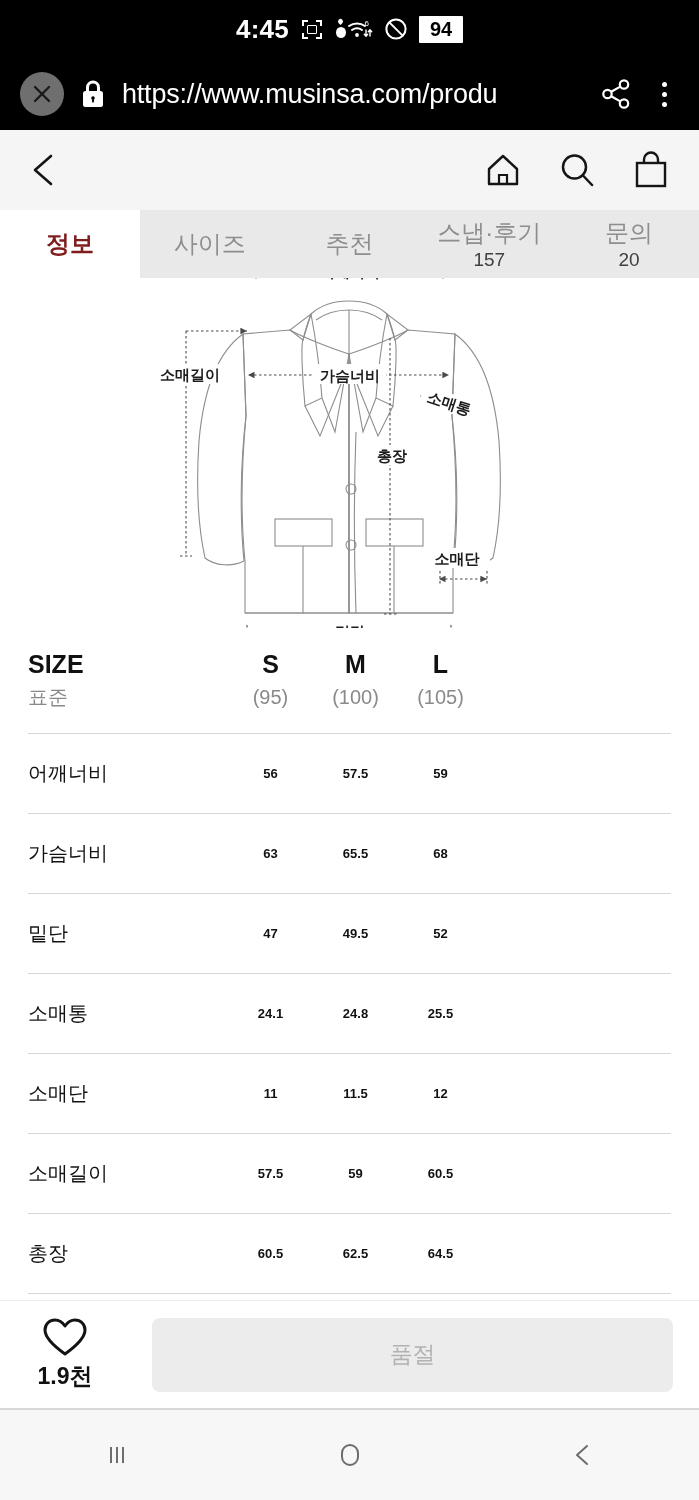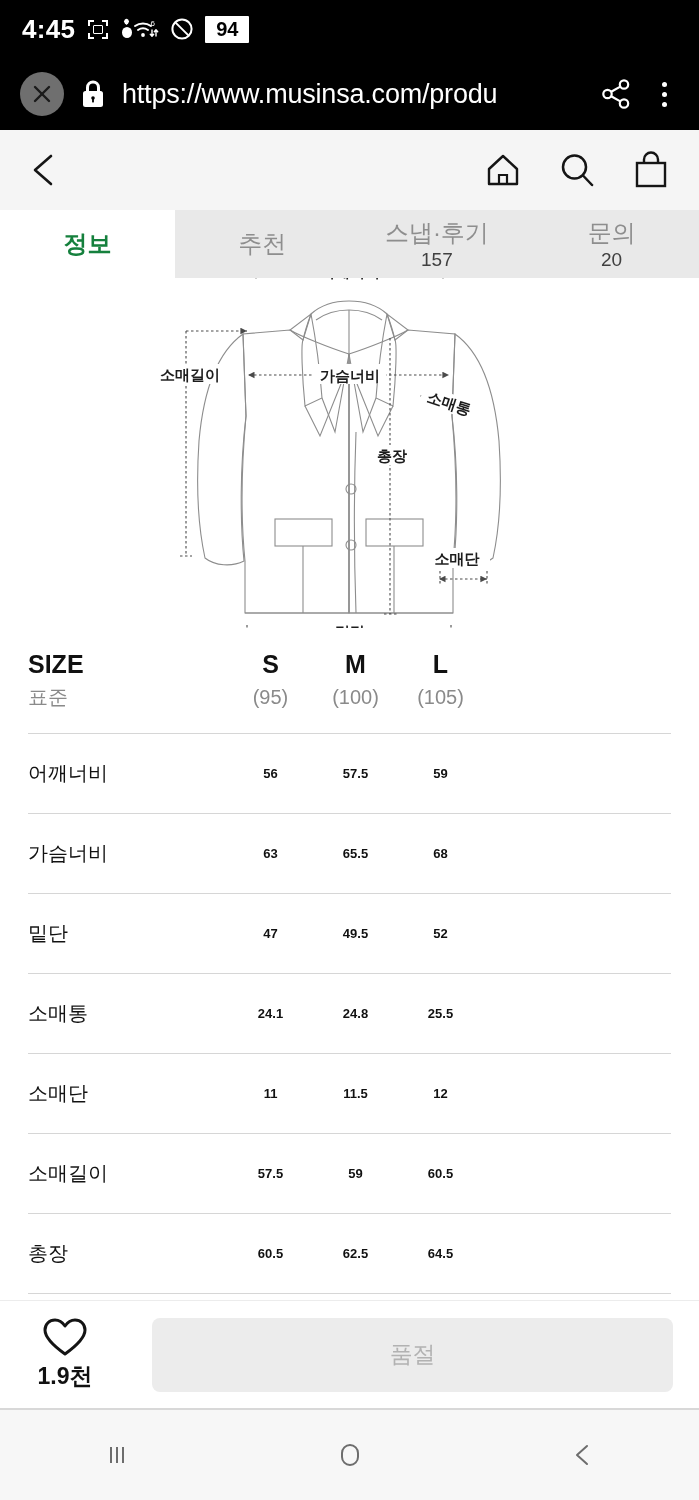--- a/index.html
+++ b/index.html
@@ -6,21 +6,21 @@
   html, body {
     width:699px; height:1500px;
     font-family:"Liberation Sans","DejaVu Sans",sans-serif;
     background:#ffffff; overflow:hidden;
   }
   .screen { position:relative; width:699px; height:1500px; background:#fff; }
 
   
   .statusbar {
     height:58px; background:#000; color:#fff;
-    display:flex; align-items:center; justify-content:flex-start;
+    display:flex; align-items:center; justify-content:center;
     padding:4px 22px;
   }
   .sb-left { display:flex; align-items:center; gap:13px; }
   .sb-time { font-size:26px; font-weight:600; letter-spacing:.3px; }
   .sb-right { display:flex; align-items:center; gap:11px; }
   .icon-capture { width:20px; height:19px; position:relative; }
   .icon-capture span {
     position:absolute; width:6px; height:6px; border:2px solid #fff;
   }
   .icon-capture span:nth-child(1){left:0;top:0;border-right:0;border-bottom:0;}
@@ -70,21 +70,21 @@
   .ah-actions { display:flex; align-items:center; gap:30px; }
   .ah-actions > div { width:44px;height:44px; }
 
   
   .tabbar { height:68px; display:flex; background:#e9e9e9; }
   .tab {
     flex:1 1 0; display:flex; flex-direction:column;
     align-items:center; justify-content:center;
     font-size:24px; color:#8e8e8e; background:#e9e9e9; gap:1px;
   }
-  .tab.active { background:#fff; color:#15803d; font-weight:700; }
+  .tab.active { background:#fff; color:#7f1d1d; font-weight:700; }
   .tab .cnt { font-size:19px; color:#404040; line-height:1.1; }
 
   
   .diagram-wrap {
     height:350px; background:#fff; position:relative; overflow:hidden;
   }
   .diagram-wrap svg { position:absolute; left:0; top:-42px; }
 
   
   .table-area { padding:0 28px; background:#fff; }
@@ -230,20 +230,23 @@
         </svg>
       </div>
     </div>
   </div>
 
   <div class="tabbar">
     <div class="tab active">
       <span>정보</span>
     </div>
     <div class="tab">
+      <span>사이즈</span>
+    </div>
+    <div class="tab">
       <span>추천</span>
     </div>
     <div class="tab">
       <span>스냅·후기</span>
       <span class="cnt">157</span>
     </div>
     <div class="tab">
       <span>문의</span>
       <span class="cnt">20</span>
     </div>

